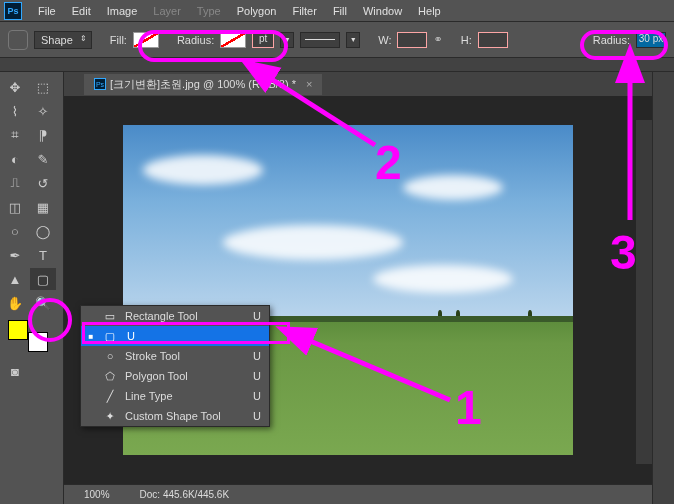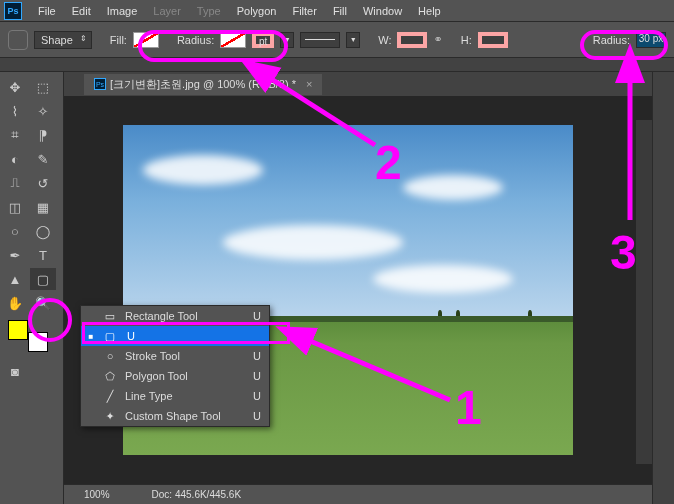--- a/index.html
+++ b/index.html
@@ -11,23 +11,23 @@
 .optbar { height: 36px; background: #535353; display: flex; align-items: center; padding: 0 8px; gap: 6px; border-bottom: 1px solid #2a2a2a; }
 .opt-icon { width: 20px; height: 20px; border: 1px solid #777; border-radius: 4px; }
 .opt-label { color: #ddd; font-size: 11px; padding-left: 12px; }
 .opt-drop { background: #3f3f3f; color: #ddd; font-size: 11px; padding: 2px 18px 2px 6px; border: 1px solid #2a2a2a; position: relative; }
 .opt-drop::after { content: "⇕"; position: absolute; right: 4px; font-size: 8px; }
 .swatch { width: 26px; height: 16px; background: white; position: relative; border: 1px solid #999; }
 .swatch::after { content: ""; position: absolute; left: 0; top: 0; right: 0; bottom: 0; background: linear-gradient(to bottom right, transparent 45%, red 45%, red 55%, transparent 55%); }
 .opt-line { width: 40px; height: 16px; background: #3f3f3f; border: 1px solid #2a2a2a; display: flex; align-items: center; justify-content: center; }
 .opt-line::before { content: ""; width: 30px; height: 1px; background: #ddd; }
 .opt-small-drop { width: 14px; height: 16px; background: #3f3f3f; border: 1px solid #2a2a2a; display: flex; align-items: center; justify-content: center; color: #ddd; font-size: 8px; }
-.opt-input { width: 30px; height: 16px; background: #3f3f3f; border: 4px solid #fca5a5; color: #ddd; font-size: 10px; text-align: center; }
+.opt-input { width: 30px; height: 16px; background: #3f3f3f; border: 1px solid #fca5a5; color: #ddd; font-size: 10px; text-align: center; }
 .link-icon { color: #bbb; font-size: 11px; }
-.radius-input { width: 30px; height: 16px; background: #0c4a6e; border: 1px solid #2a2a2a; color: #ddd; font-size: 10px; text-align: center; }
+.radius-input { width: 30px; height: 16px; background: #0369a1; border: 1px solid #2a2a2a; color: #ddd; font-size: 10px; text-align: center; }
 .subbar { height: 14px; background: #424242; border-bottom: 1px solid #2a2a2a; }
 .workspace { display: flex; height: calc(504px - 72px); }
 .toolbox { width: 64px; background: #535353; border-right: 1px solid #2a2a2a; padding: 4px 2px; }
 .tool-row { display: flex; gap: 2px; margin-bottom: 2px; }
 .tool { width: 26px; height: 22px; display: flex; align-items: center; justify-content: center; color: #ccc; font-size: 13px; position: relative; cursor: default; }
 .color-swatches { position: relative; width: 40px; height: 32px; margin: 6px 0 0 6px; }
 .fg-color { position: absolute; width: 20px; height: 20px; background: #ffff00; border: 1px solid #000; top: 0; left: 0; }
 .bg-color { position: absolute; width: 20px; height: 20px; background: #fff; border: 1px solid #000; bottom: 0; right: 0; }
 .canvas-area { flex: 1; background: #262626; display: flex; flex-direction: column; position: relative; }
 .tab-bar { height: 24px; background: #424242; display: flex; align-items: center; padding-left: 20px; }
@@ -46,21 +46,21 @@
 .grass::before { content: ""; position: absolute; top: 0; left: 0; right: 0; height: 6px; background: #3a5a2a; }
 .trees { position: absolute; top: 56%; left: 0; right: 0; height: 8px; }
 .tree { position: absolute; width: 4px; height: 8px; background: #2a4018; border-radius: 50% 50% 0 0; }
 .tool-flyout { position: absolute; left: 80px; top: 305px; background: #535353; border: 1px solid #2a2a2a; box-shadow: 2px 2px 6px rgba(0,0,0,0.5); z-index: 10; width: 190px; }
 .flyout-item { display: flex; align-items: center; padding: 3px 6px; color: #ddd; font-size: 11px; gap: 8px; }
 .flyout-item.selected { background: #1473e6; color: #fff; }
 .flyout-bullet { width: 8px; text-align: center; font-size: 8px; }
 .flyout-icon { width: 14px; height: 14px; display: flex; align-items: center; justify-content: center; font-size: 11px; }
 .flyout-label { flex: 1; }
 .flyout-key { width: 12px; text-align: center; }
-.status-bar { height: 20px; background: #535353; border-top: 1px solid #2a2a2a; display: flex; align-items: center; padding: 0 20px; gap: 42px; }
+.status-bar { height: 20px; background: #535353; border-top: 1px solid #2a2a2a; display: flex; align-items: center; padding: 0 20px; gap: 30px; }
 .status-text { color: #ddd; font-size: 10px; }
 .annotation { position: absolute; pointer-events: none; z-index: 20; }
 .anno-box { border: 4px solid #ff00ff; border-radius: 20px; }
 .anno-rect { border: 3px solid #ff00ff; }
 .anno-num { color: #ff00ff; font-size: 48px; font-weight: bold; font-family: Arial; }
 svg.arrow { overflow: visible; }
 .right-strip { width: 22px; background: #424242; border-left: 1px solid #2a2a2a; }
 .scrollbar-v { position: absolute; right: 0; top: 24px; bottom: 20px; width: 16px; background: #3a3a3a; }
 </style>
 </head>

